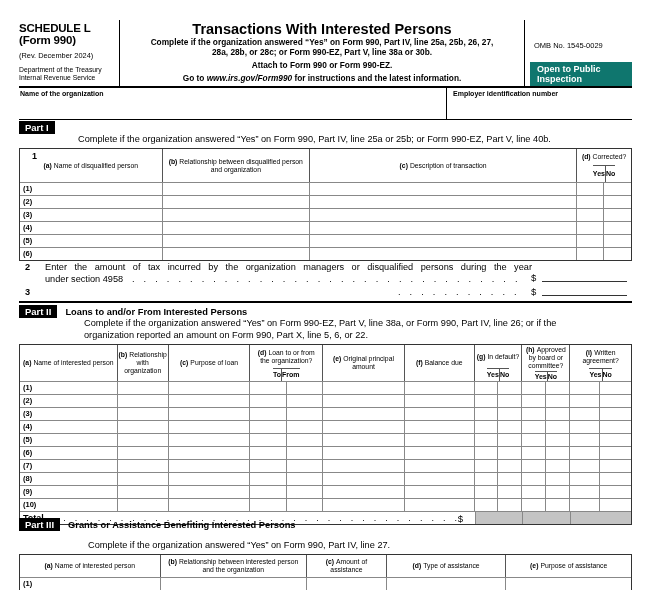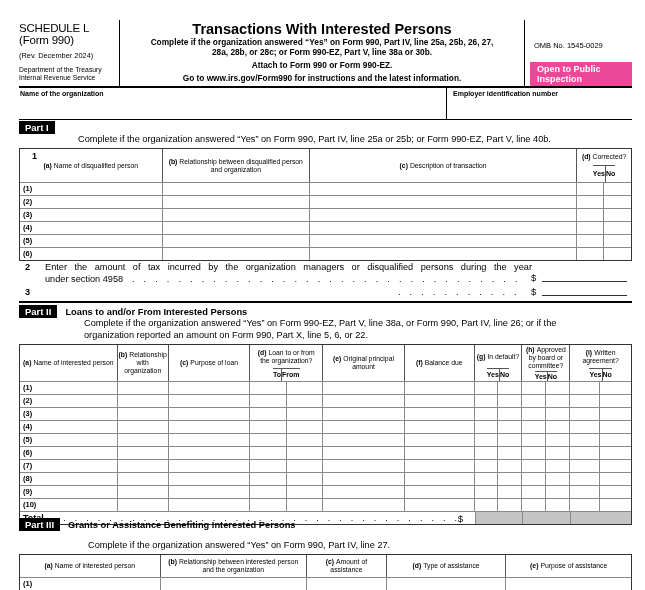--- a/index.html
+++ b/index.html
@@ -2,32 +2,32 @@
 <html><head>
 <meta charset="utf-8">
 <style>
 *{box-sizing:border-box;margin:0;padding:0}
 html,body{background:#fff}
 .page{position:relative;width:645px;height:590px;background:#fff;font-family:"Liberation Sans",sans-serif;color:#000;overflow:hidden}
 
 
 .hdr{position:absolute;left:19px;top:20px;width:613px;height:68px;border-bottom:2px solid #000;display:flex}
 .hdr-left{width:101px;border-right:1.5px solid #000;padding-top:2px}
-.sched{font-size:11.5px;font-weight:normal;line-height:12px;letter-spacing:-.2px}
+.sched{font-size:11.5px;font-weight:bold;line-height:12px;letter-spacing:-.2px}
 .rev{font-size:7.4px;margin-top:5px}
 .deptwrap{margin-top:6px}
 .dept{font-size:6.8px;line-height:8px}
 .hdr-center{flex:1;border-right:1.5px solid #000;text-align:center;padding:0 6px}
 .ftitle{font-size:14.5px;font-weight:bold;line-height:16px;margin-top:1px}
 .sub{font-size:8.3px;font-weight:bold;line-height:10px}
 .mt{margin-top:3px}
-.url{}
+.url{font-style:italic}
 .hdr-right{width:107px;position:relative}
 .omb{position:absolute;left:9px;top:21px;font-size:7.5px}
-.openbox{position:absolute;left:5px;bottom:0;width:102px;background:#ec4899;color:#fff;font-weight:bold;font-size:9px;line-height:10px;padding:2px 0 2px 7px}
+.openbox{position:absolute;left:5px;bottom:0;width:102px;background:#0f766e;color:#fff;font-weight:bold;font-size:9px;line-height:10px;padding:2px 0 2px 7px}
 
 
 .namerow{position:absolute;left:19px;top:88px;width:613px;height:32px;border-bottom:1.5px solid #000;display:flex}
 .namecell{width:428px;border-right:1px solid #000;padding:2px 0 0 1px}
 .eincell{flex:1;padding:2px 0 0 6px}
 .small-label{font-size:7px;font-weight:bold}
 
 
 .partbar{position:absolute;left:19px;height:13px;display:flex;align-items:center}
 .partbox{background:#000;color:#fff;font-weight:bold;font-size:9.5px;height:13px;line-height:13px;text-align:center;padding:0 6px;margin-right:8px}

